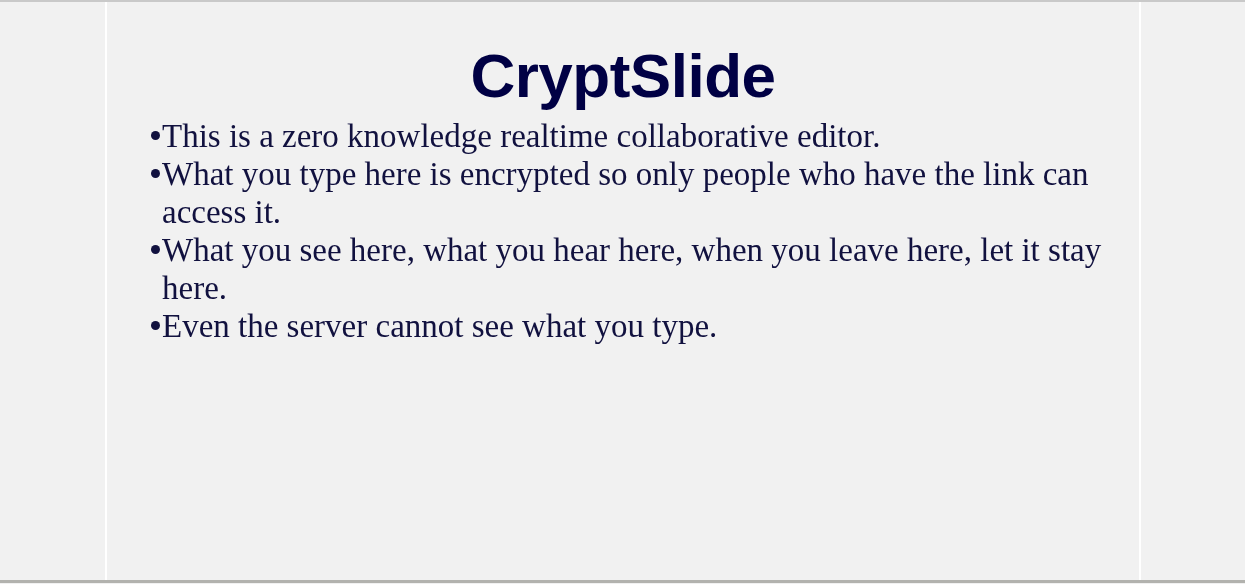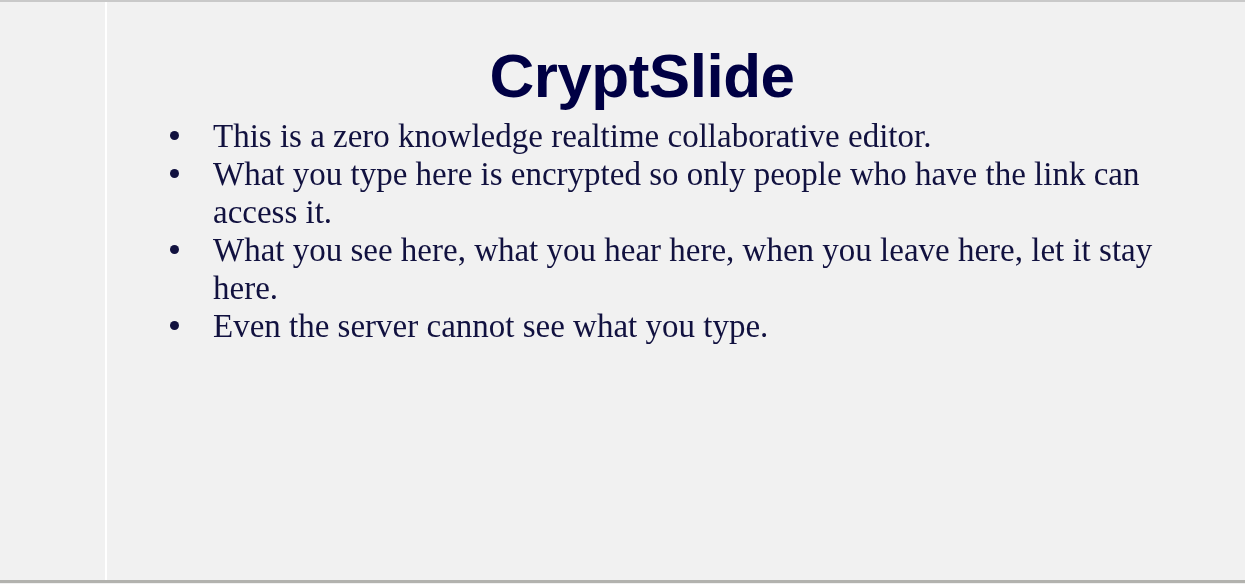--- a/index.html
+++ b/index.html
@@ -51,21 +51,20 @@
 
   
   .slide {
     position: absolute;
     left: 107px;
     top: 2px;
     width: 1032px;
     height: 578px;
     background: #f1f1f1;
     box-sizing: border-box;
-    margin-left: 19px;
   }
 
   .slide-title {
     margin: 0;
     padding: 0;
     position: absolute;
     left: 0;
     top: 38px;
     width: 1032px;
     text-align: center;
@@ -86,21 +85,21 @@
     margin: 0;
     padding: 0;
     list-style: none;
     font-family: "Liberation Serif", "DejaVu Serif", serif;
     font-size: 33px;
     line-height: 38px;
     color: #11113f;
   }
   .bullet-item {
     position: relative;
-    padding-left: 87px;
+    padding-left: 55px;
     margin: 0 0 0 0;
     max-width: 975px;
   }
   .bullet-item .dot {
     position: absolute;
     left: 44px;
     top: 14px;
     width: 9px;
     height: 9px;
     border-radius: 50%;

